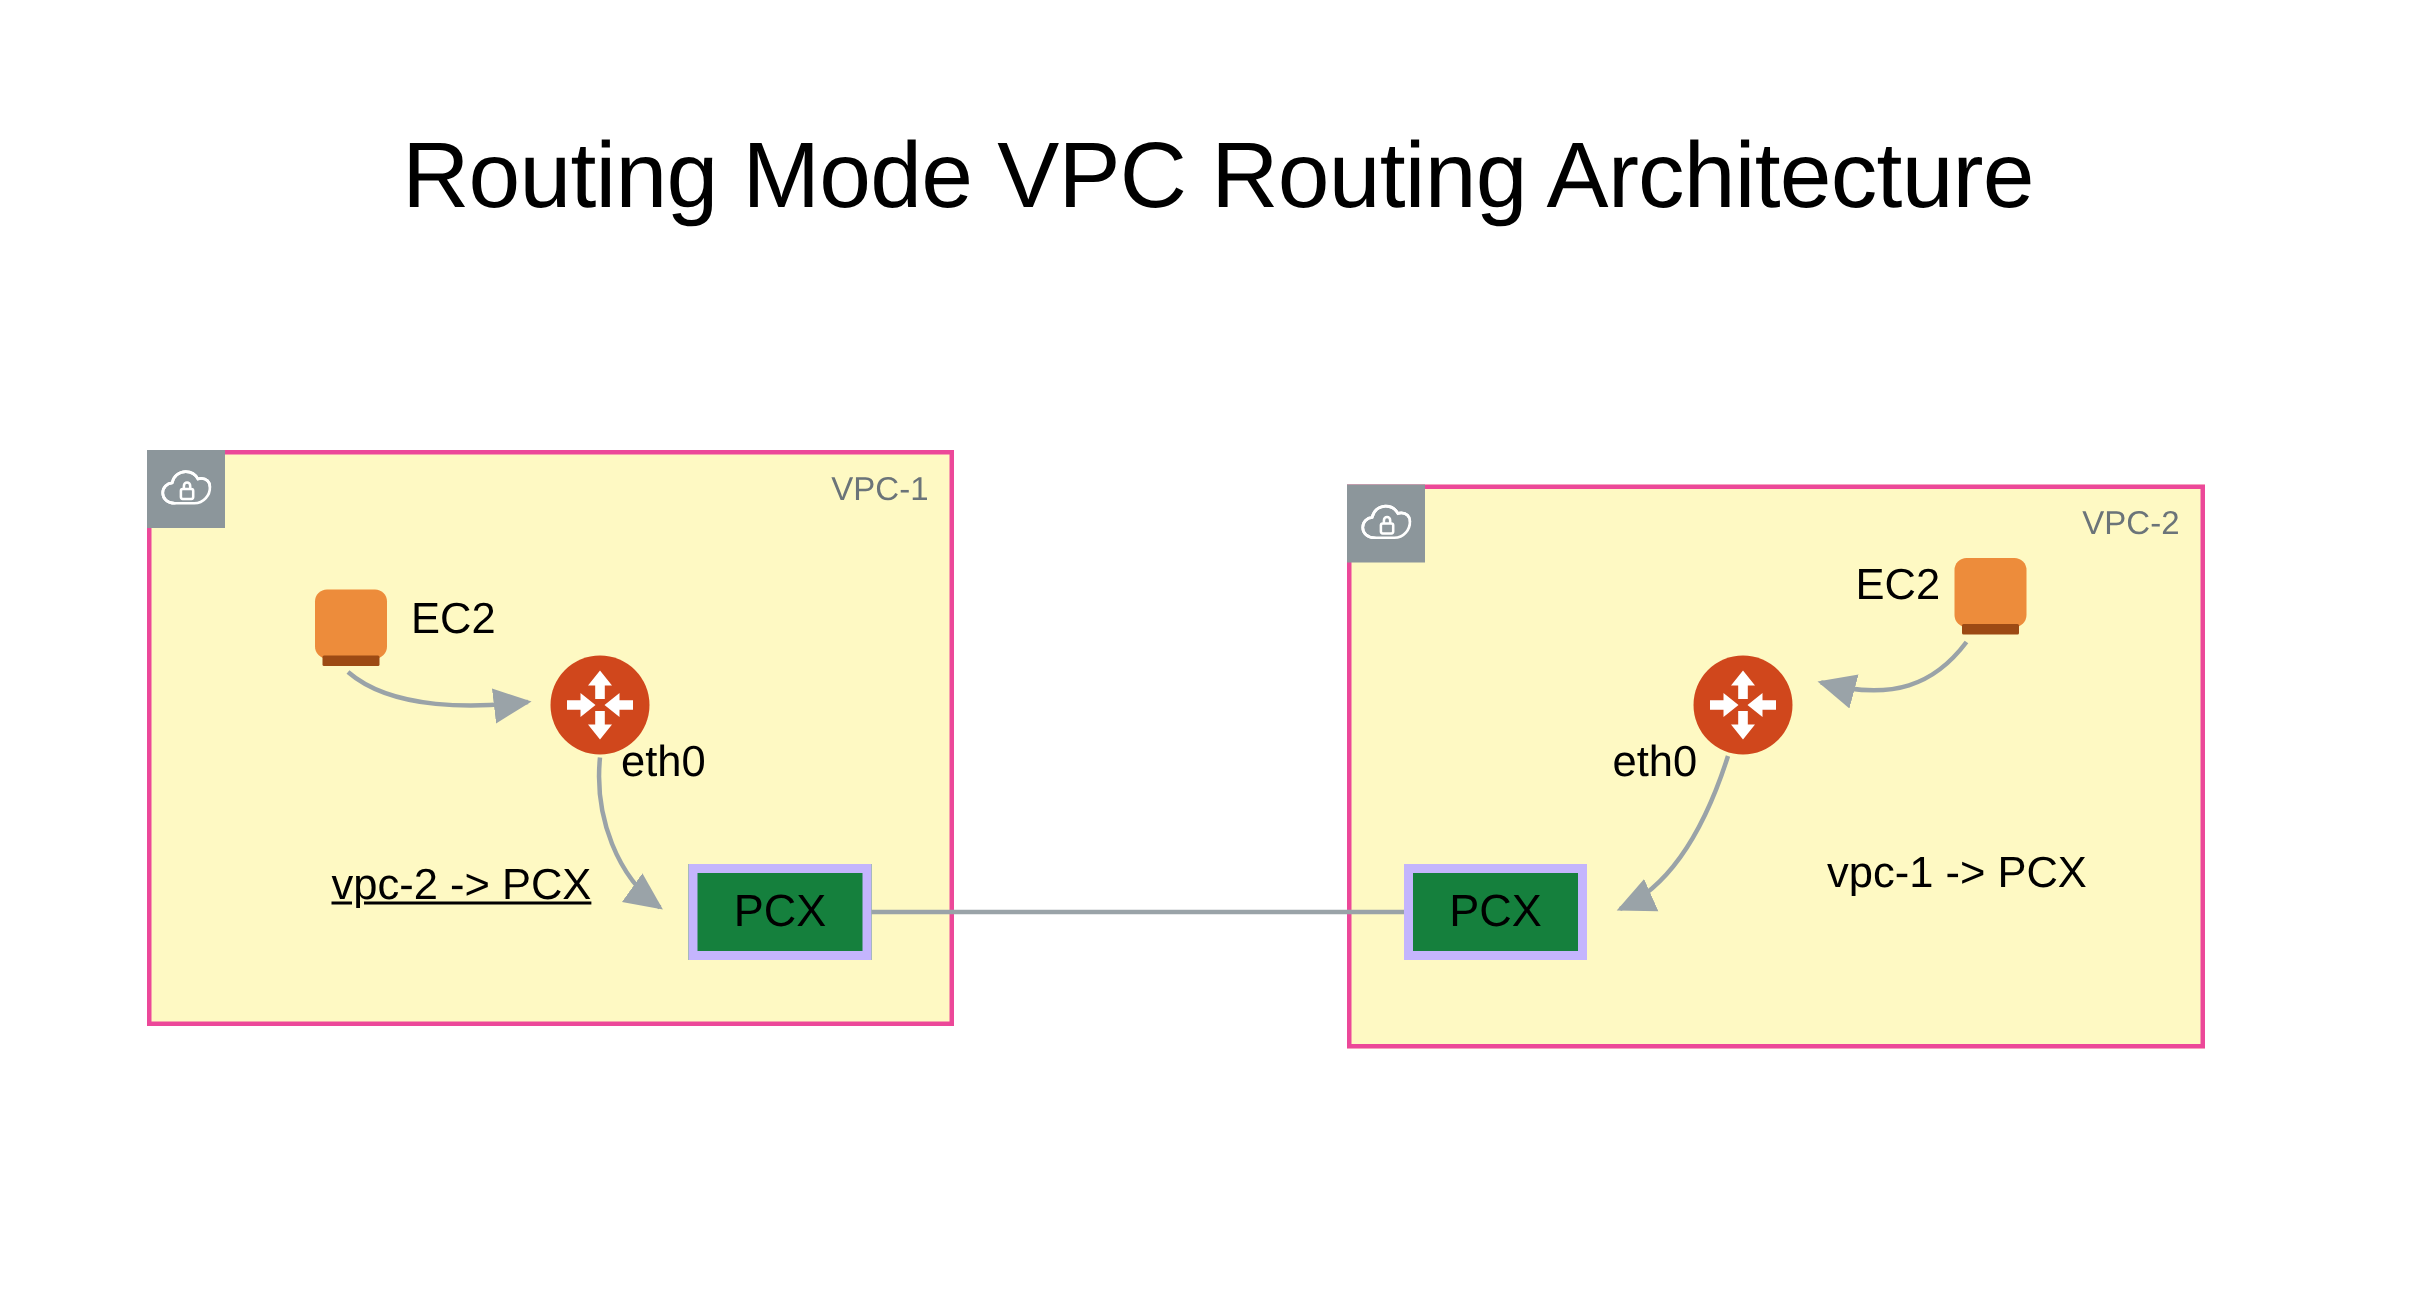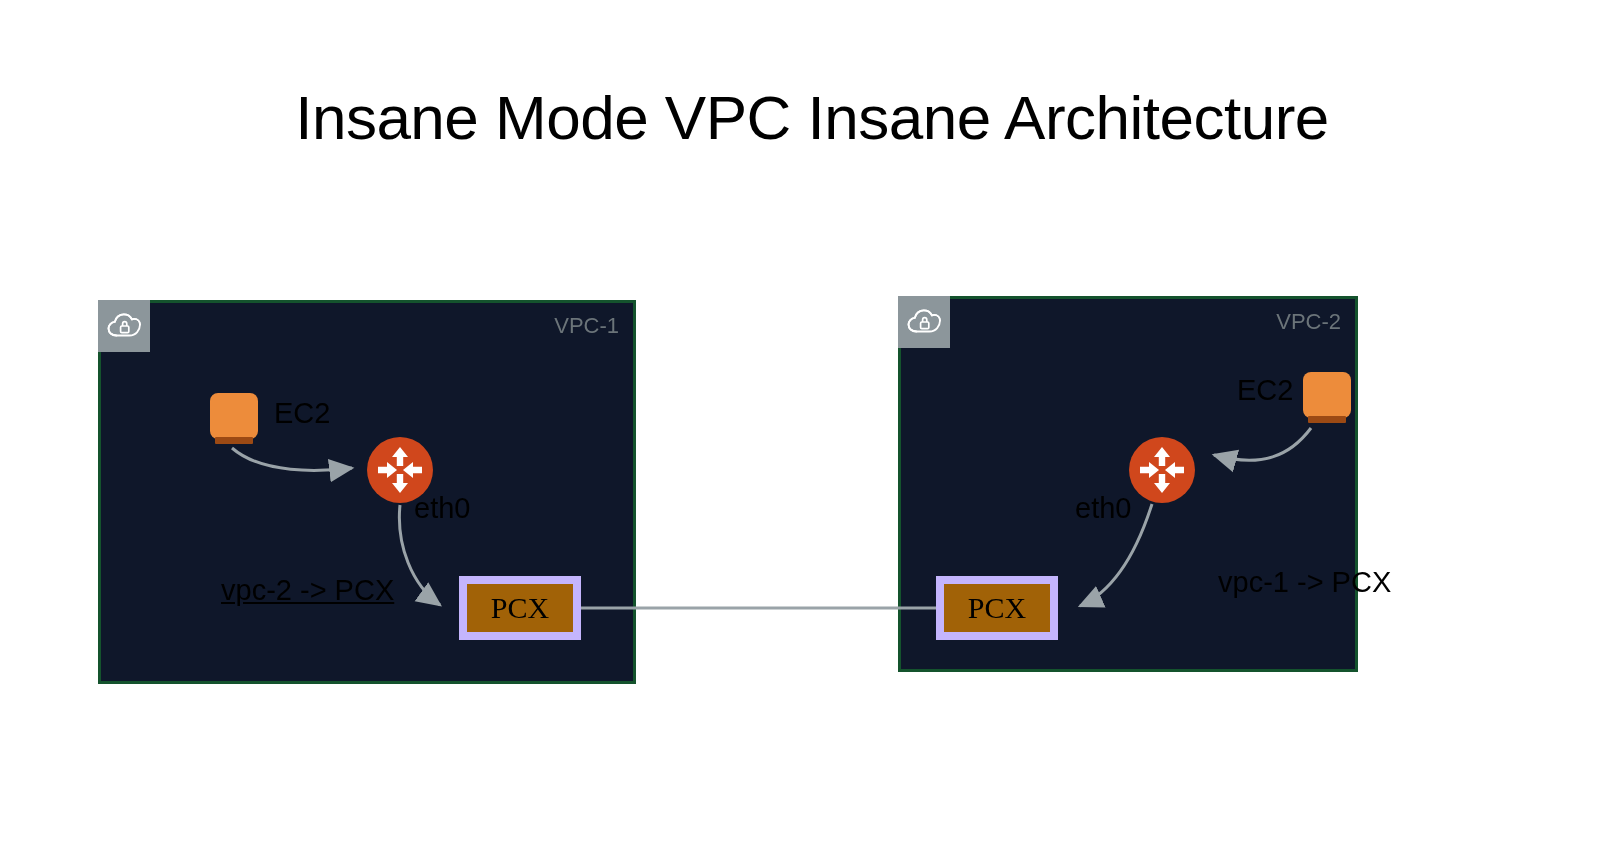--- a/index.html
+++ b/index.html
@@ -32,22 +32,22 @@
     font-size: 62px;
     font-weight: 400;
     letter-spacing: -0.5px;
     color: #000000;
     white-space: nowrap;
   }
 
   
   .vpc {
     position: absolute;
-    border: 3px solid #14532d;
-    background: #0f172a;
+    border: 3px solid #ec4899;
+    background: #fef9c3;
     box-sizing: border-box;
   }
   .vpc-badge {
     position: absolute;
     left: -3px;
     top: -3px;
     width: 52px;
     height: 52px;
     background: #8c969b;
     display: flex;
@@ -101,46 +101,45 @@
     color: #000000;
     white-space: nowrap;
     line-height: 1;
   }
 
   
   .pcx {
     position: absolute;
     width: 122px;
     height: 64px;
-    border: 8px solid #c4b5fd;
-    background: #a16207;
+    border: 6px solid #c4b5fd;
+    background: #15803d;
     box-sizing: border-box;
     display: flex;
     align-items: center;
     justify-content: center;
     font-size: 30px;
     color: #000000;
-    font-family: Liberation Serif, serif;
   }
 
   
   .connectors {
     position: absolute;
     left: 0; top: 0;
     width: 1624px;
     height: 862px;
     pointer-events: none;
   }
 </style>
 </head>
 <body>
 
 <div id="stage">
 
-  <div class="title">Insane Mode VPC Insane Architecture</div>
+  <div class="title">Routing Mode VPC Routing Architecture</div>
 
   <div class="vpc" style="left:98px; top:300px; width:538px; height:384px;">
     <div class="vpc-badge">
       <svg width="34" height="30" viewBox="0 0 34 30" aria-hidden="true">
         <path d="M9.5 24.5 C4.6 24.5 1.5 21.4 1.5 17.6 C1.5 14.0 4.3 11.2 7.8 10.9
                  C8.6 6.6 12.3 3.4 16.8 3.4 C20.3 3.4 23.4 5.4 24.9 8.3
                  C25.6 8.0 26.4 7.9 27.2 7.9 C30.6 7.9 33.0 10.4 33.0 13.6" fill="none" stroke="#ffffff" stroke-width="1.8" stroke-linecap="round"></path>
         <path d="M9.5 24.5 C4.6 24.5 1.5 21.4 1.5 17.6 C1.5 14.0 4.3 11.2 7.8 10.9
                  C8.6 6.6 12.3 3.4 16.8 3.4 C20.3 3.4 23.4 5.4 24.9 8.3
                  C25.6 8.0 26.4 7.9 27.2 7.9 C30.6 7.9 33.0 10.4 33.0 13.6
@@ -173,21 +172,21 @@
     </svg>
   </div>
   <div class="txt" style="left:414px; top:494px;">eth0</div>
 
   <div class="txt" style="left:221px; top:576px;text-decoration:underline;">vpc-2 -&gt; PCX</div>
 
   <div class="pcx" style="left:459px; top:576px;">
     <span>PCX</span>
   </div>
 
-  <div class="vpc" style="left:898px; top:296px; width:460px; height:376px;">
+  <div class="vpc" style="left:898px; top:323px; width:572px; height:376px;">
     <div class="vpc-badge">
       <svg width="34" height="30" viewBox="0 0 34 30" aria-hidden="true">
         <path d="M9.5 24.5 C4.6 24.5 1.5 21.4 1.5 17.6 C1.5 14.0 4.3 11.2 7.8 10.9
                  C8.6 6.6 12.3 3.4 16.8 3.4 C20.3 3.4 23.4 5.4 24.9 8.3
                  C25.6 8.0 26.4 7.9 27.2 7.9 C30.6 7.9 33.0 10.4 33.0 13.6" fill="none" stroke="#ffffff" stroke-width="1.8" stroke-linecap="round"></path>
         <path d="M9.5 24.5 C4.6 24.5 1.5 21.4 1.5 17.6 C1.5 14.0 4.3 11.2 7.8 10.9
                  C8.6 6.6 12.3 3.4 16.8 3.4 C20.3 3.4 23.4 5.4 24.9 8.3
                  C25.6 8.0 26.4 7.9 27.2 7.9 C30.6 7.9 33.0 10.4 33.0 13.6
                  C33.0 19.0 29.0 24.5 22.5 24.5 Z" fill="none" stroke="#ffffff" stroke-width="1.8" stroke-linejoin="round"></path>
         <rect x="13.6" y="15.0" width="8.2" height="6.6" rx="1.2" fill="none" stroke="#ffffff" stroke-width="1.7"></rect>

